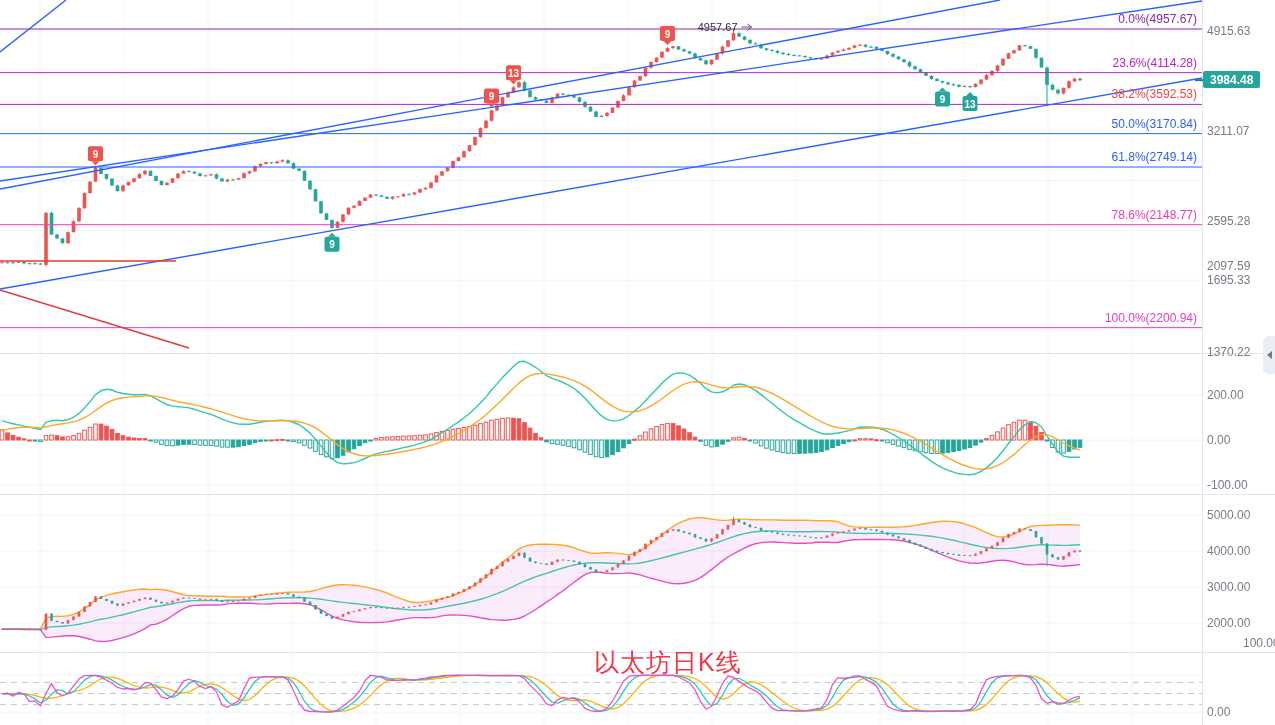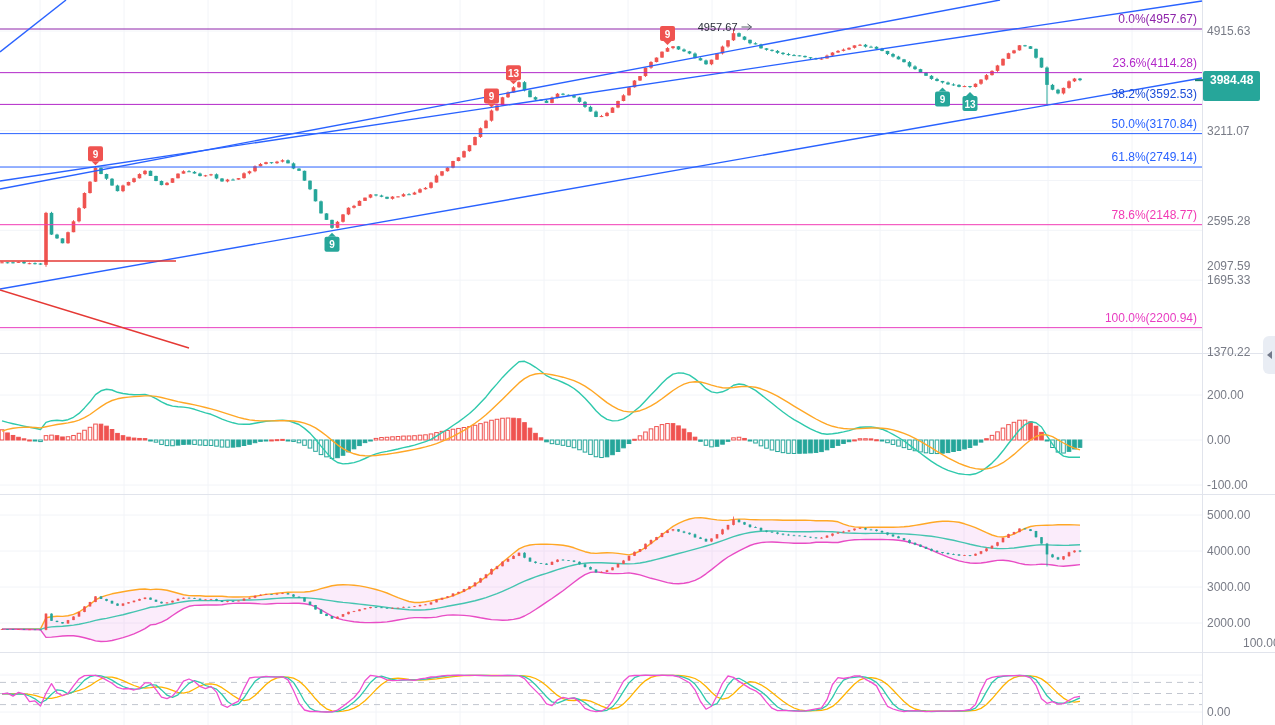--- a/index.html
+++ b/index.html
@@ -4,21 +4,21 @@
 <style>
   html,body{margin:0;padding:0;background:#fff;}
   #app{position:relative;width:1275px;height:725px;overflow:hidden;background:#fff;
        font-family:"Liberation Sans",sans-serif;}
   #chart{position:absolute;left:0;top:0;}
   #labels{position:absolute;left:0;top:0;width:1275px;height:725px;pointer-events:none;}
   .axis-label{position:absolute;font-size:12px;color:#787b86;white-space:nowrap;}
   .fib-label{position:absolute;font-size:12px;white-space:nowrap;text-align:right;right:78px;}
   .watermark{position:absolute;left:594px;top:646px;font-size:25px;font-weight:500;
              letter-spacing:1px;}
-  .price-badge{position:absolute;left:1203px;top:70px;height:30px;line-height:19px;
+  .price-badge{position:absolute;left:1203px;top:70px;height:17px;line-height:19px;
                padding:0 7px;border-radius:2px;color:#fff;font-size:12px;font-weight:bold;}
   .toggle{position:absolute;left:1263px;top:336px;width:12px;height:38px;background:#e9edf4;
           border-radius:6px 0 0 6px;display:flex;align-items:center;justify-content:center;}
   .toggle .arr{width:0;height:0;border-top:4px solid transparent;border-bottom:4px solid transparent;
                border-right:5px solid #73798a;}
 </style>
 </head>
 <body>
 
 <div id="app">
@@ -1121,24 +1121,25 @@
           <text x="970" y="107.60088340487374" text-anchor="middle" font-size="10" font-weight="bold" fill="#ffffff">13</text>
         </g>
       </g>
       <g>
         <text x="737.5" y="31.006754724238707" text-anchor="end" font-size="11" fill="#2a2e39">4957.67</text>
         <path d="M741.5,27.006754724238707 h10 m-4,-3 l4,3 l-4,3" fill="none" stroke="#555b66" stroke-width="1"></path>
       </g>
       <line x1="1195" y1="80.15573059864542" x2="1203" y2="80.15573059864542" stroke="#1b8070" stroke-width="2"></line>
     </svg>
   <div id="labels">
+    <div class="watermark" style="color: rgb(242, 54, 69);">以太坊日K线</div>
     <div class="price-badge" style="background: rgb(38, 166, 154); top: 70.6557px;">3984.48</div>
   <div class="fib-label" style="top: 12.0068px; color: rgb(142, 36, 170);">0.0%(4957.67)</div>
       <div class="fib-label" style="top: 55.6525px; color: rgb(178, 39, 201);">23.6%(4114.28)</div>
-      <div class="fib-label" style="top: 87.3927px; color: #1d4ed8;">38.2%(3592.53)</div>
+      <div class="fib-label" style="top: 87.3927px; color: #ef4444;">38.2%(3592.53)</div>
       <div class="fib-label" style="top: 116.618px; color: rgb(41, 98, 255); padding-left: 44px;">50.0%(3170.84)</div>
       <div class="fib-label" style="top: 150.02px; color: rgb(41, 98, 255);">61.8%(2749.14)</div>
       <div class="fib-label" style="top: 207.691px; color: rgb(242, 58, 180);">78.6%(2148.77)</div>
       <div class="fib-label" style="top: 310.658px; color: rgb(232, 60, 193);">100.0%(2200.94)</div>
       <div class="axis-label" style="left: 1207px; top: 24px;">4915.63</div>
       <div class="axis-label" style="left: 1207px; top: 123.667px;">3211.07</div>
       <div class="axis-label" style="left: 1207px; top: 173.5px; margin-top: 40px;">2595.28</div>
       <div class="axis-label" style="left: 1207px; top: 223.333px; margin-top: 36px;">2097.59</div>
       <div class="axis-label" style="left: 1207px; top: 273.167px;">1695.33</div>
       <div class="axis-label" style="left: 1207px; top: 323px; margin-top: 22px;">1370.22</div>

